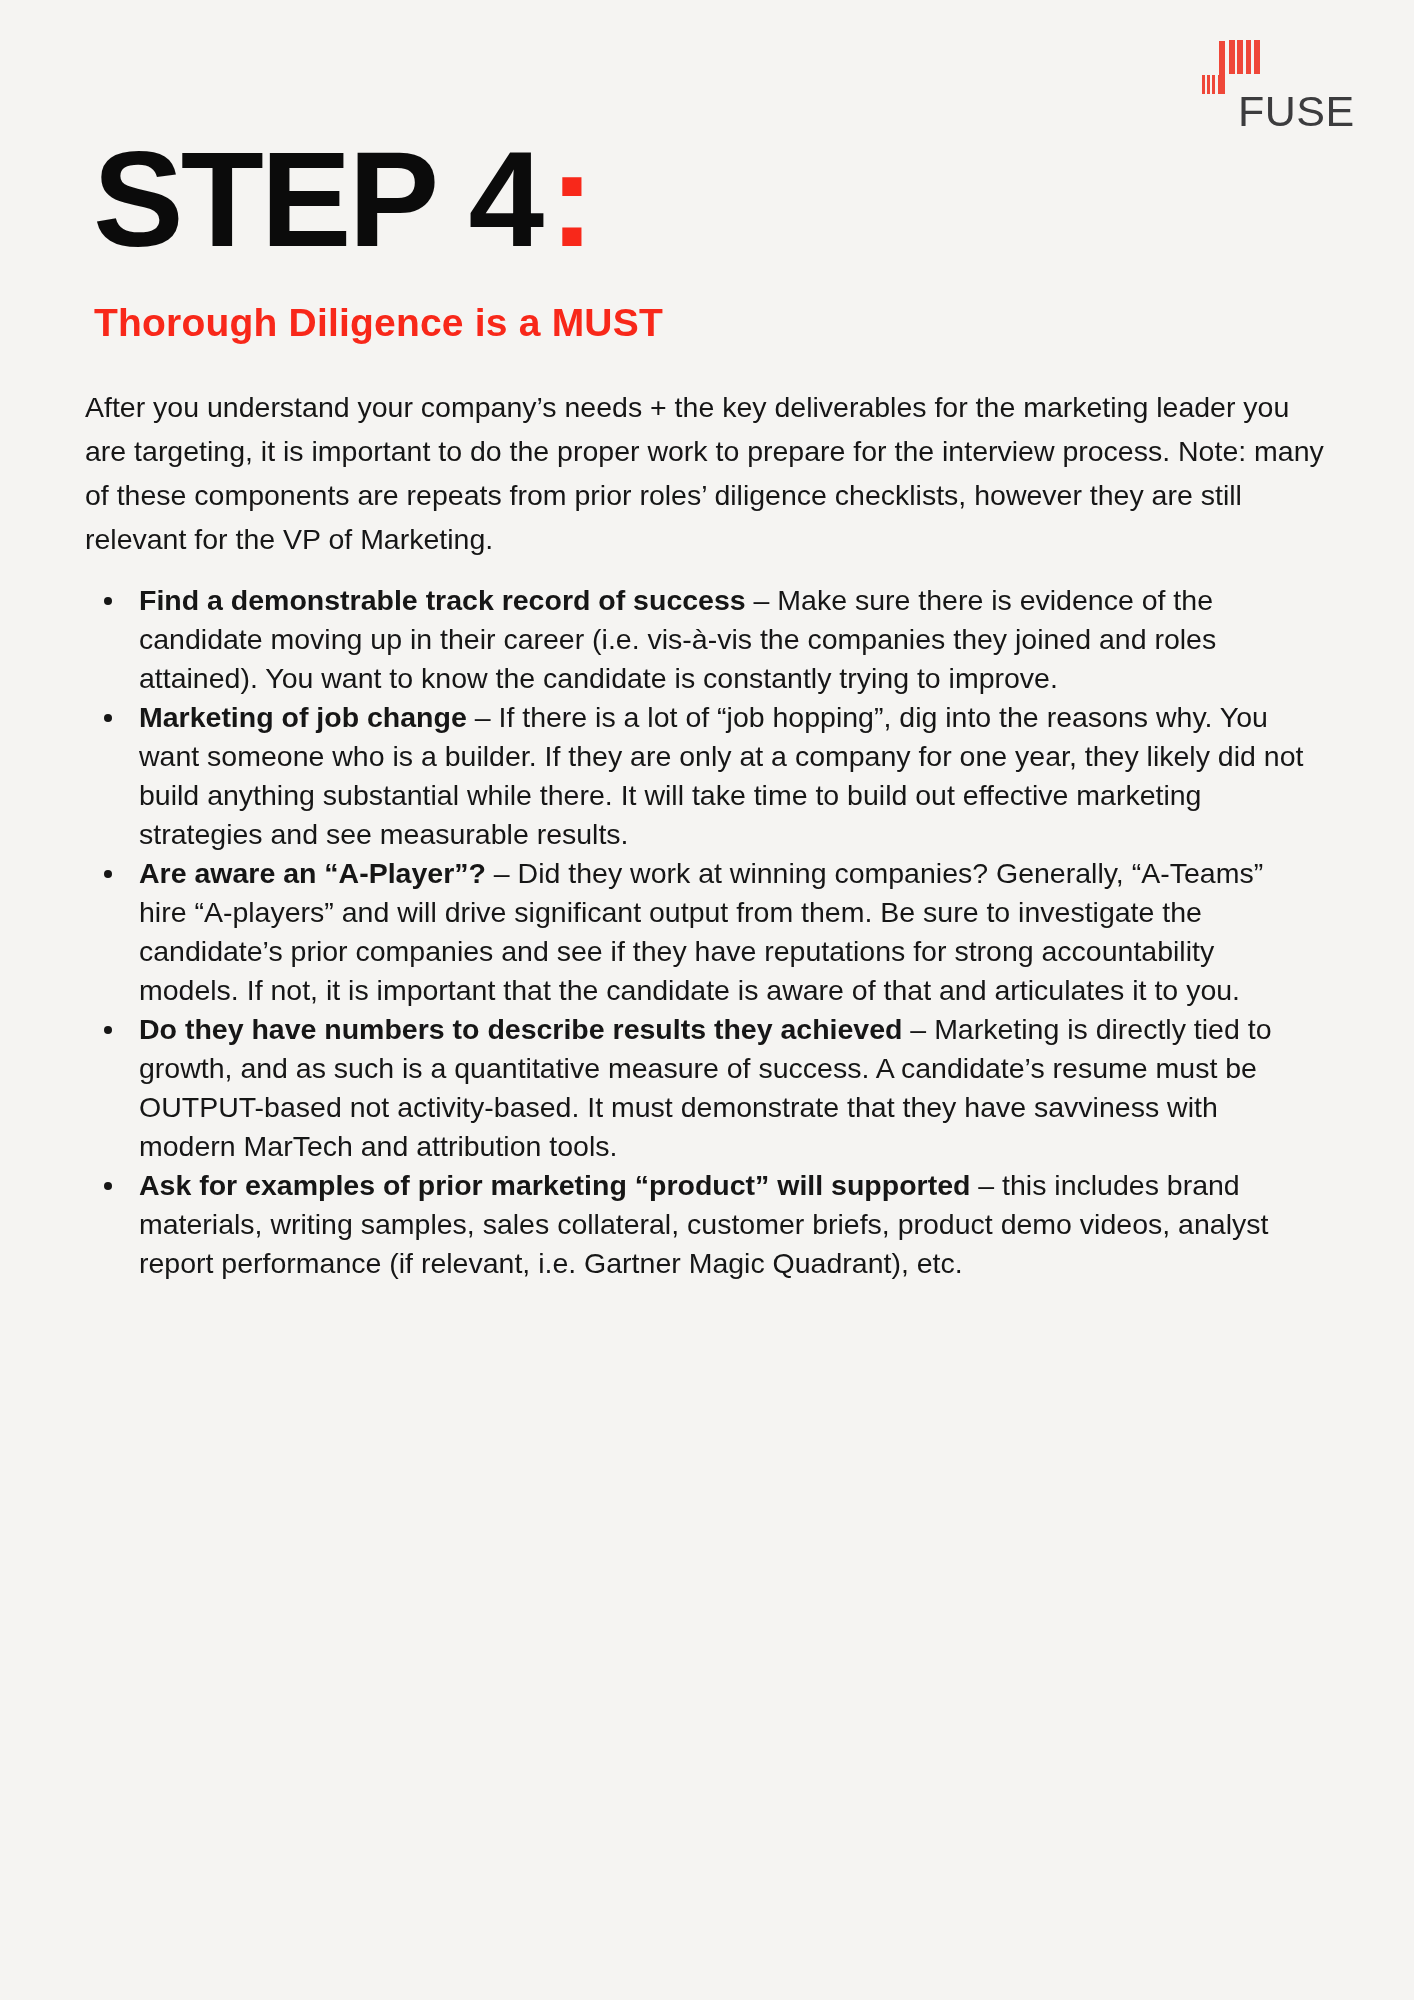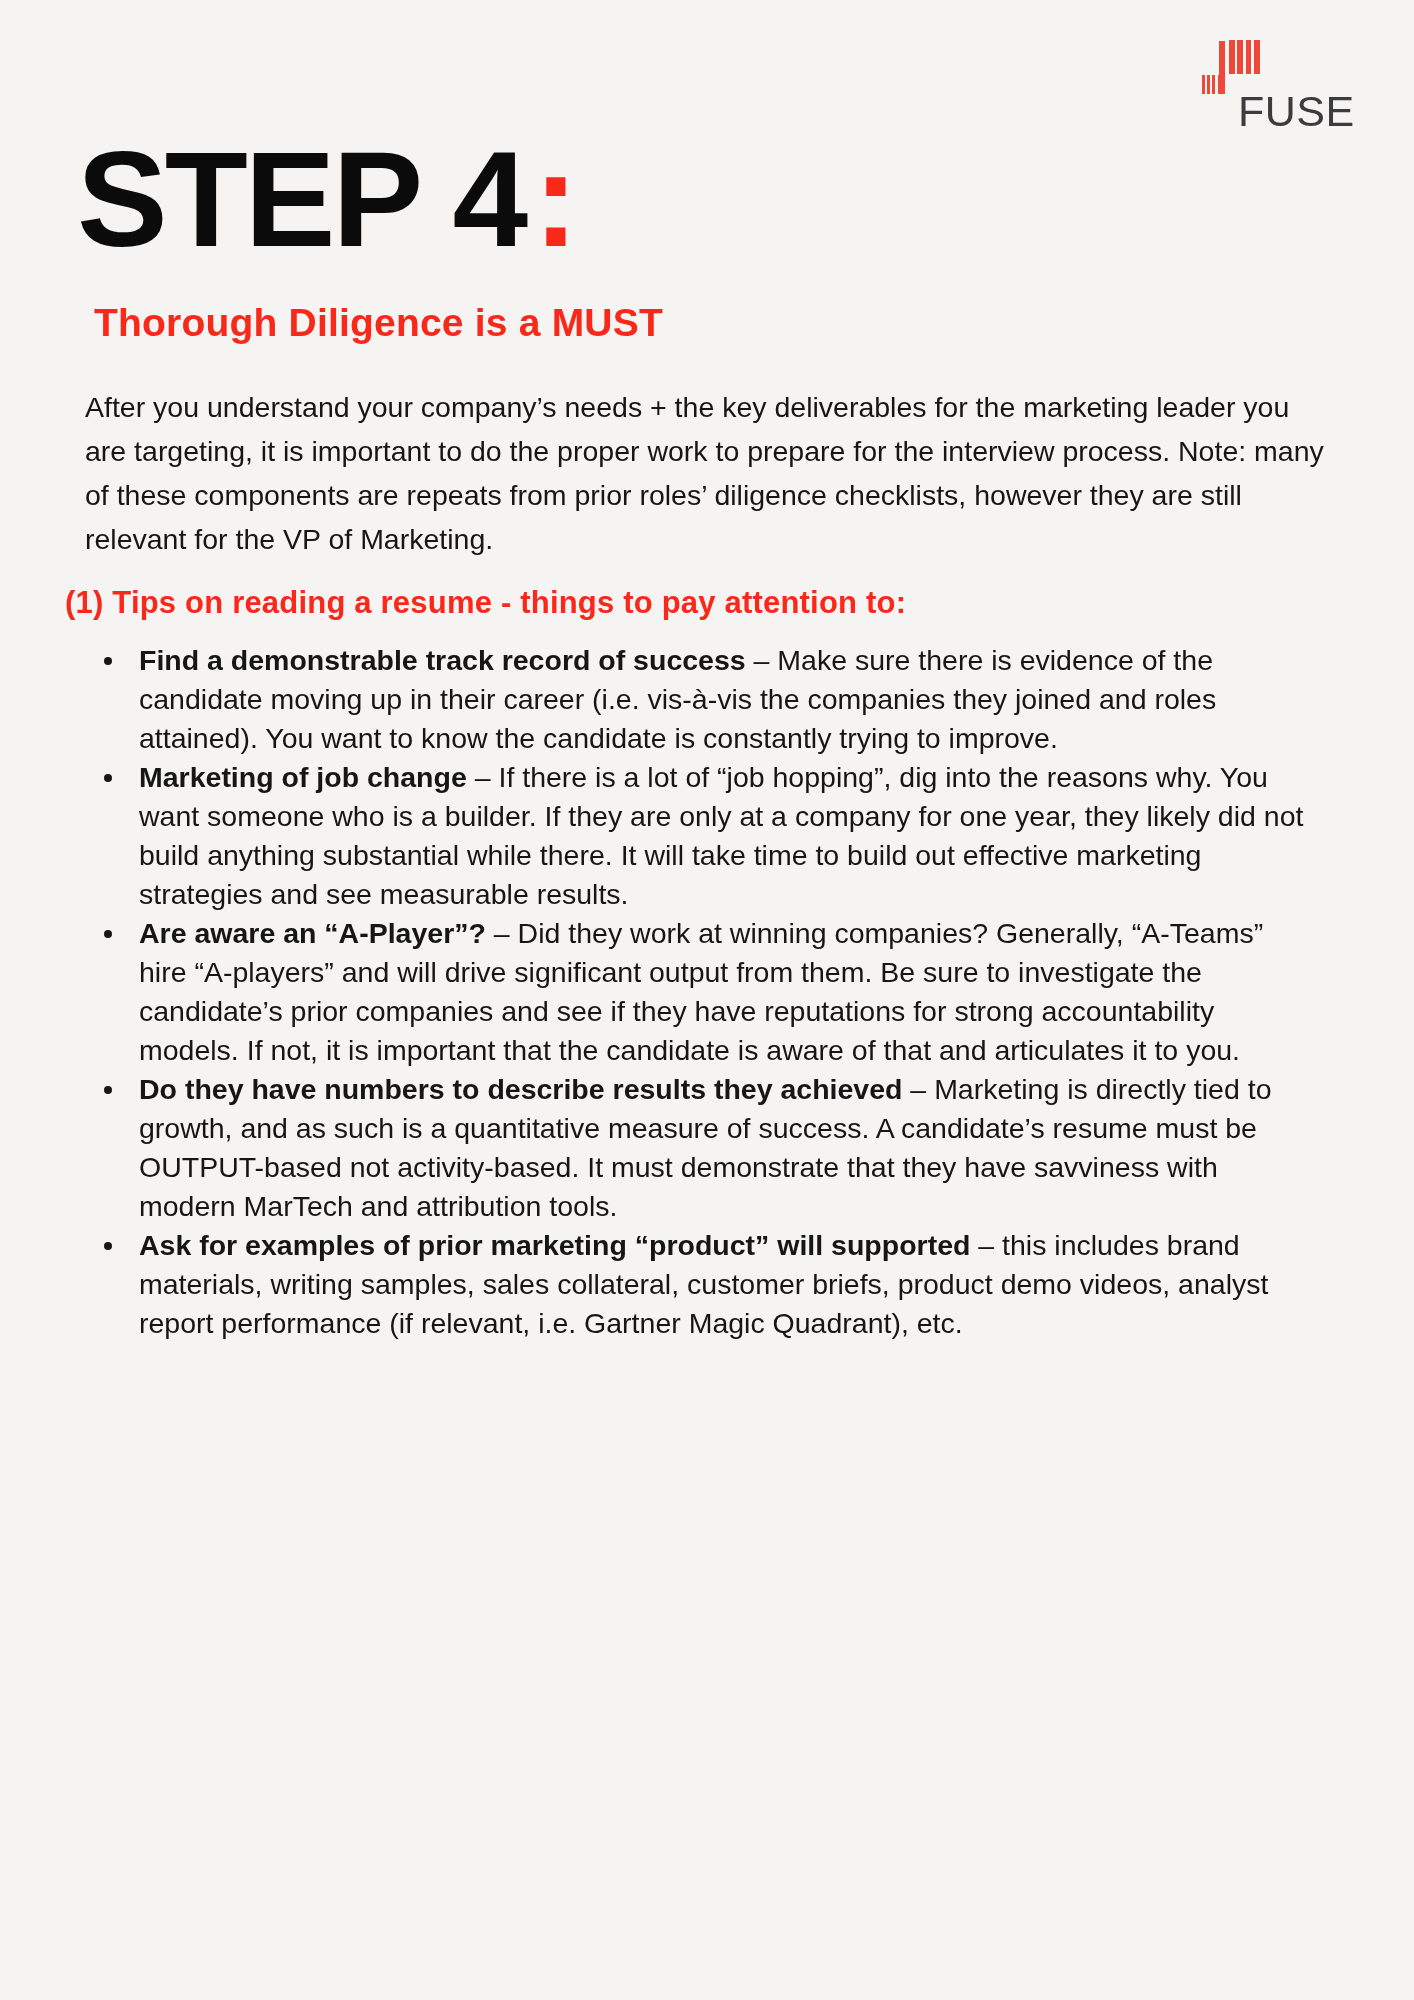--- a/index.html
+++ b/index.html
@@ -29,21 +29,21 @@
   .logo .bar-tall { position: absolute; left: 17px; top: 3px; width: 6px; height: 53px; background: var(--logo-bar, #ef4739); }
   .logo .bars-top { position: absolute; left: 27px; top: 2px; display: flex; gap: 2.8px; }
   .logo .bars-top i { display: block; width: 5.6px; height: 34px; background: var(--logo-bar, #ef4739); }
   .logo-text {
     position: absolute; left: 36px; top: 52px;
     font-size: 43px; line-height: 1; letter-spacing: 0.5px;
     color: var(--wordmark, #3c3c3e); font-weight: 400;
   }
 
   h1.step-title {
-    margin: 128px 0 0;
+    margin: 128px 16px 0;
     font-size: 136px;
     line-height: 1.05;
     font-weight: 700;
     letter-spacing: -3px;
     color: var(--ink-strong, #0b0b0b);
   }
   h1.step-title .colon { color: var(--accent, #f8281a); margin-left: 8px; letter-spacing: 0; }
 
   h2.subtitle {
     margin: 30px 17px 0;
@@ -111,21 +111,20 @@
   </div>
 
   <div class="content">
 
     <h1 class="step-title"><span>STEP 4</span><span class="colon">:</span></h1>
 
     <h2 class="subtitle">Thorough Diligence is a MUST</h2>
 
     <p class="intro">After you understand your company’s needs + the key deliverables for the marketing leader you are targeting, it is important to do the proper work to prepare for the interview process. Note: many of these components are repeats from prior roles’ diligence checklists, however they are still relevant for the VP of Marketing.</p>
 
-    <h3 class="section-heading">(1) Tips on reading a resume - things to pay attention to:</h3>
 
     <ul class="bullets">
       <li>
         <span class="bullet-dot"></span>
         <span class="li-text">
           <span class="lead">Find a demonstrable track record of success</span>
           <span class="rest">– Make sure there is evidence of the candidate moving up in their career (i.e. vis-à-vis the companies they joined and roles attained). You want to know the candidate is constantly trying to improve.</span>
         </span>
       </li>
       <li>

